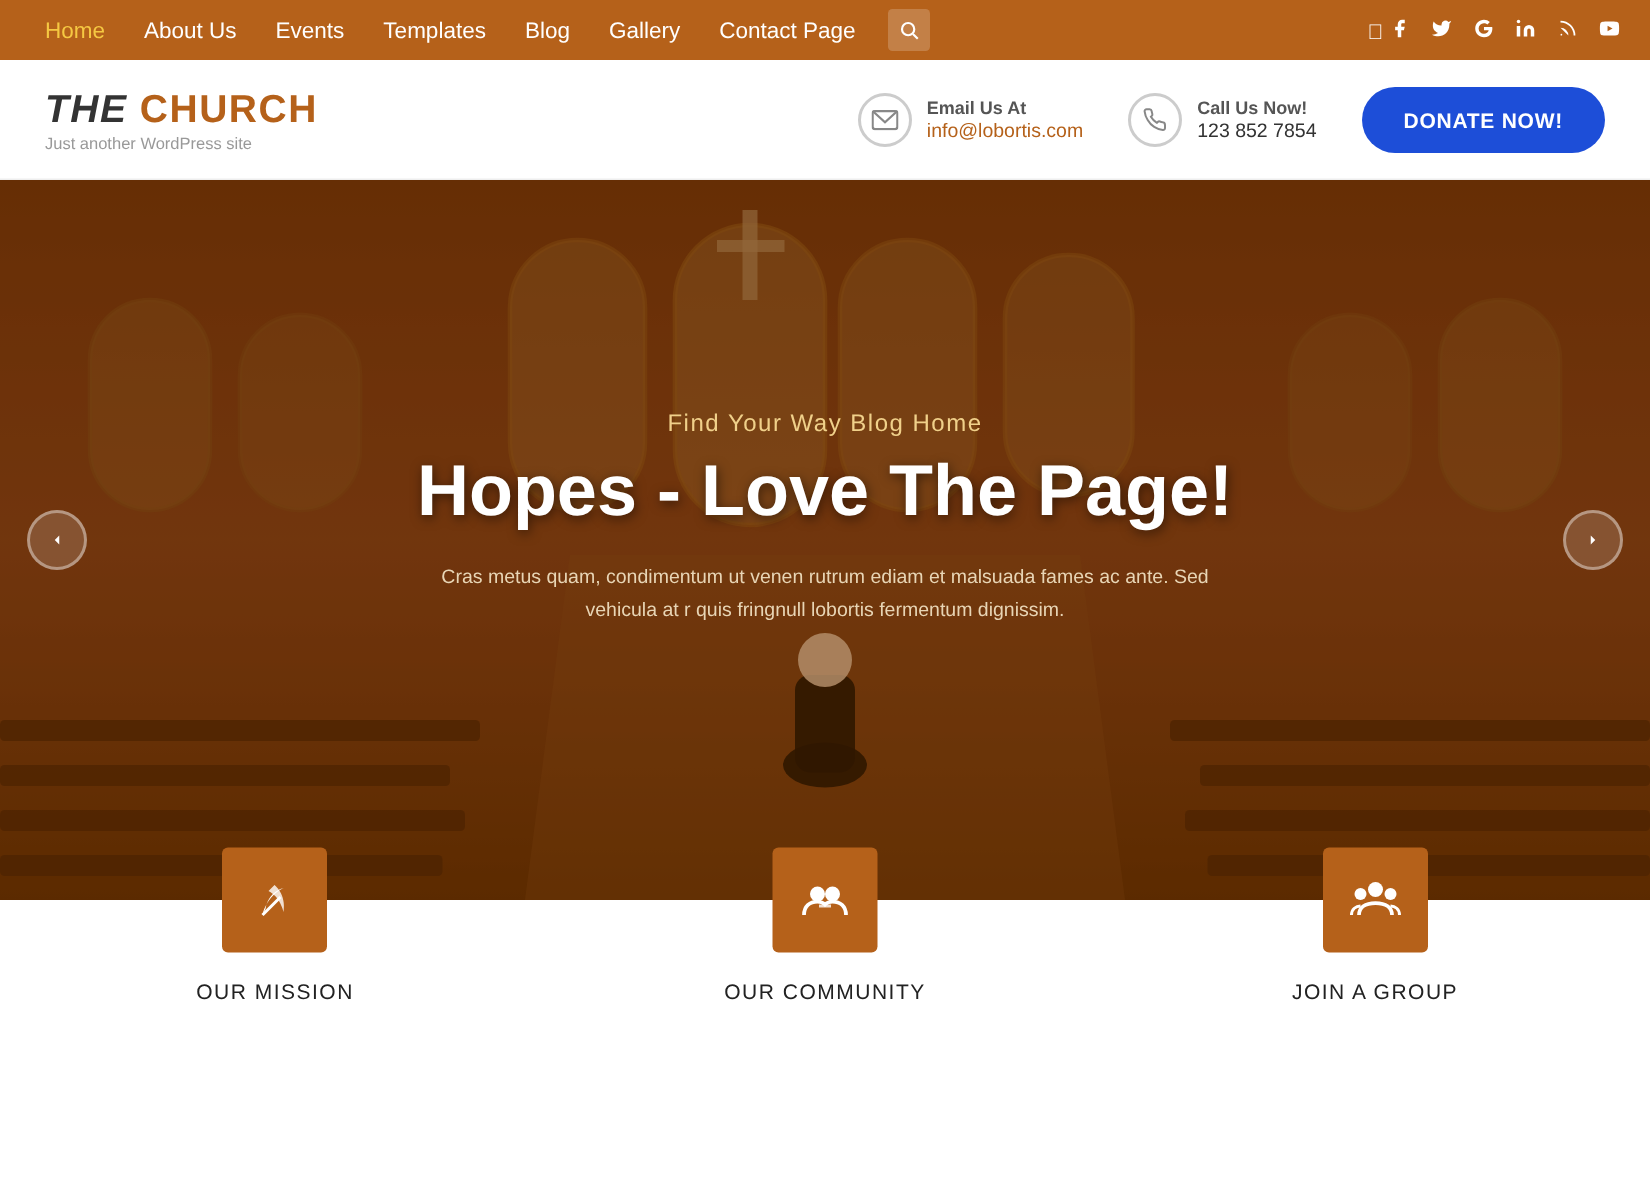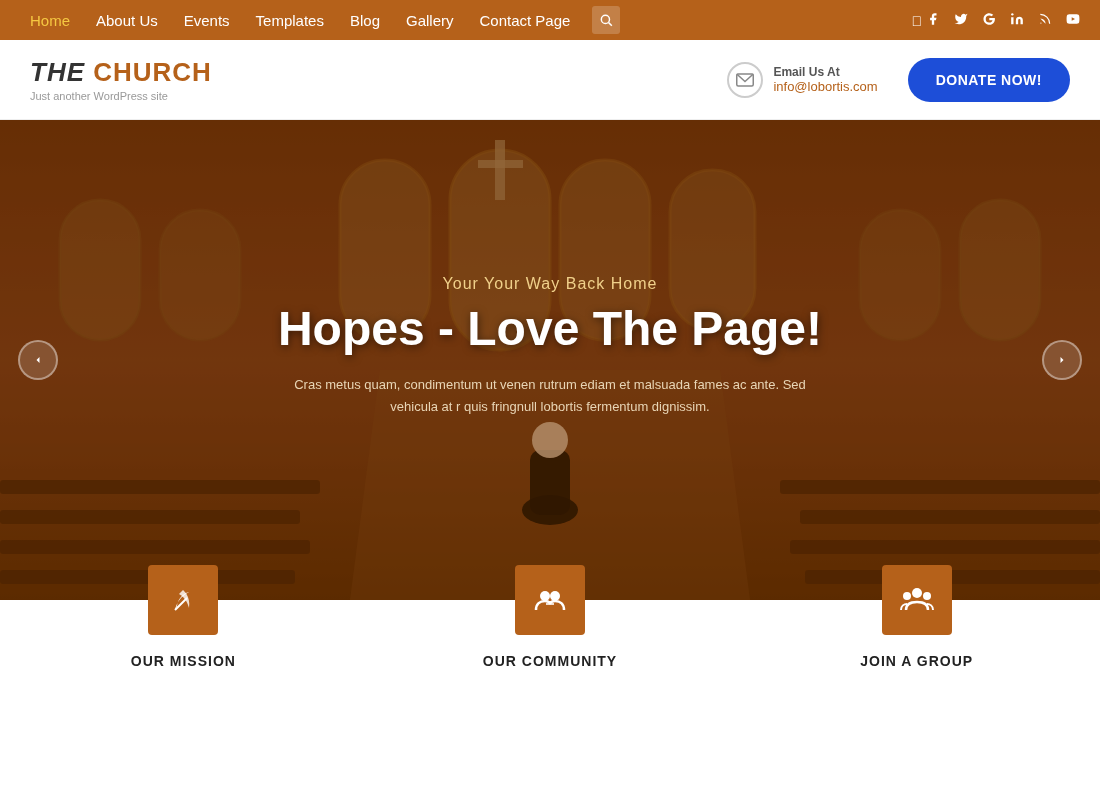--- a/index.html
+++ b/index.html
@@ -246,21 +246,21 @@
       margin-bottom: 18px;
       margin-top: -35px;
     }
     .card-icon-box svg {
       width: 36px;
       height: 36px;
       fill: #fff;
     }
     .card-title {
       font-size: 14px;
-      font-weight: 700;
+      font-weight: 400;
       color: #222;
       letter-spacing: 1px;
       text-transform: uppercase;
     }
 
     
     .church-visual {
       position: absolute;
       width: 100%;
       height: 100%;
@@ -336,20 +336,31 @@
     <div class="contact-item">
       <div class="contact-icon">
         <svg width="18" height="14" viewBox="0 0 24 18" fill="none" stroke="#888" stroke-width="2">
           <rect x="1" y="1" width="22" height="16" rx="2" ry="2"></rect>
           <polyline points="1,1 12,11 23,1"></polyline>
         </svg>
       </div>
       <div>
         <div class="contact-text-label">Email Us At</div>
         <div class="contact-text-value">info@lobortis.com</div>
+      </div>
+    </div>
+    <div class="contact-item">
+      <div class="contact-icon">
+        <svg width="16" height="16" viewBox="0 0 24 24" fill="none" stroke="#888" stroke-width="2">
+          <path d="M22 16.92v3a2 2 0 0 1-2.18 2 19.79 19.79 0 0 1-8.63-3.07A19.5 19.5 0 0 1 4.69 12 19.79 19.79 0 0 1 1.61 3.41 2 2 0 0 1 3.59 1.22h3a2 2 0 0 1 2 1.72 12.84 12.84 0 0 0 .7 2.81 2 2 0 0 1-.45 2.11L7.91 8.78a16 16 0 0 0 6 6l.86-.86a2 2 0 0 1 2.11-.45 12.84 12.84 0 0 0 2.81.7A2 2 0 0 1 21.73 16z"></path>
+        </svg>
+      </div>
+      <div>
+        <div class="contact-text-label">Call Us Now!</div>
+        <div class="contact-text-value" style="color:#333;">123 852 7854</div>
       </div>
     </div>
     <button class="donate-btn">DONATE NOW!</button>
   </div>
 </header>
 
 <div class="hero">
   <div class="hero-bg">
 
     <svg class="church-visual" viewBox="0 0 1100 480" preserveAspectRatio="xMidYMid slice">
@@ -398,21 +409,21 @@
       <rect width="1100" height="480" fill="rgba(80,30,0,0.4)"></rect>
 
       <ellipse cx="550" cy="390" rx="28" ry="15" fill="rgba(20,10,0,0.9)"></ellipse>
       <rect x="530" y="330" width="40" height="65" rx="10" fill="rgba(20,10,0,0.9)"></rect>
       <circle cx="550" cy="320" r="18" fill="rgba(220,190,160,0.85)"></circle>
     </svg>
     <div class="hero-overlay"></div>
   </div>
 
   <div class="hero-content">
-    <div class="hero-subtitle">Your Your Way Back Home</div>
+    <div class="hero-subtitle">Find Your Way Blog Home</div>
     <h1 class="hero-title">Hopes - Love The Page!</h1>
     <p class="hero-description">Cras metus quam, condimentum ut venen rutrum ediam et malsuada fames ac ante. Sed vehicula at r quis fringnull lobortis fermentum dignissim.</p>
   </div>
 
   <div class="slider-arrow slider-arrow-left">
     <svg width="12" height="12" viewBox="0 0 24 24" fill="white">
         <polyline points="15 18 9 12 15 6"></polyline>
       </svg>
   </div>
   <div class="slider-arrow slider-arrow-right">

